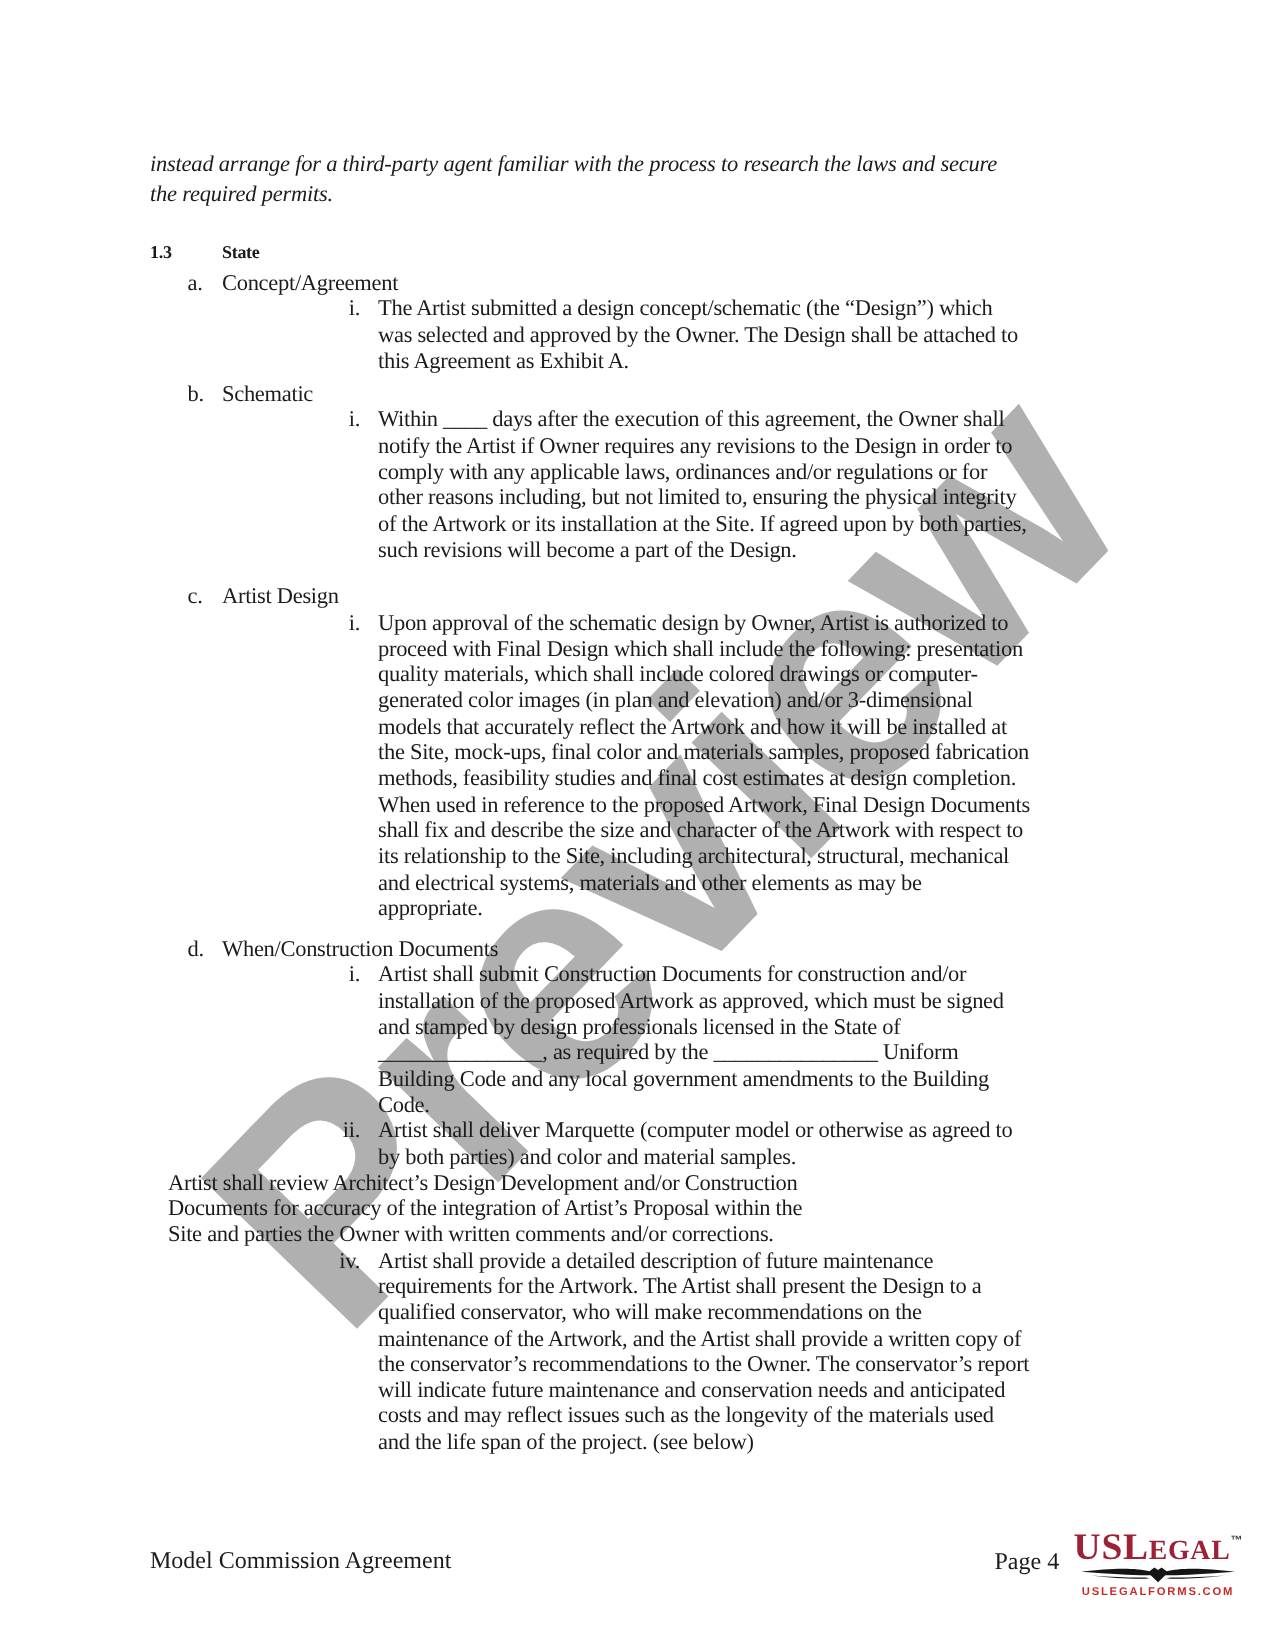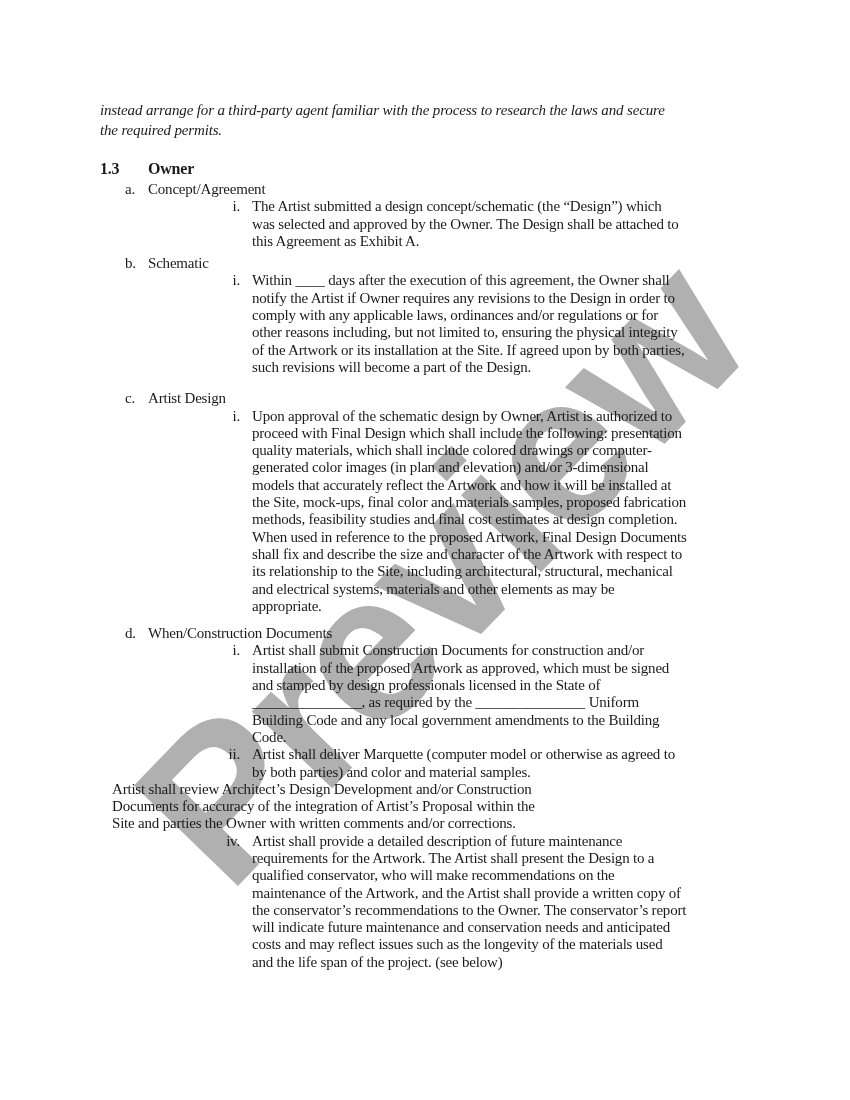--- a/index.html
+++ b/index.html
@@ -41,21 +41,21 @@
     margin:0;
     font-style:italic;
     font-size:15px;
     line-height:19.5px;
     letter-spacing:-0.15px;
     white-space:pre-line;
   }
   .section-heading {
     margin-top:19px;
     font-weight:bold;
-    font-size:16px;
+    font-size:12px;
     line-height:19px;
     display:flex;
   }
   .sec-num { display:inline-block; width:48px; }
   .letter-row {
     display:flex;
     padding-left:25px;
     line-height:17.3px;
   }
   .letter { display:inline-block; width:23px; }
@@ -114,21 +114,21 @@
 
   <div class="watermark">Preview</div>
 
   <div class="content">
 
     <p class="intro">instead arrange for a third-party agent familiar with the process to research the laws and secure
 the required permits.</p>
 
     <div class="section-heading">
       <span class="sec-num">1.3</span>
-      <span>Owner</span>
+      <span>State</span>
     </div>
 
     <div class="letter-row mt-a">
       <span class="letter">a.</span>
       <span>Concept/Agreement</span>
     </div>
     <div class="roman-row">
       <span class="roman">i.</span>
       <div class="roman-text">The Artist submitted a design concept/schematic (the “Design”) which
 was selected and approved by the Owner.  The Design shall be attached to
@@ -199,14 +199,30 @@
 qualified conservator, who will make recommendations on the
 maintenance of the Artwork, and the Artist shall provide a written copy of
 the conservator’s recommendations to the Owner. The conservator’s report
 will indicate future maintenance and conservation needs and anticipated
 costs and may reflect issues such as the longevity of the materials used
 and the life span of the project.  (see below)</div>
     </div>
 
   </div>
 
+  <div class="footer">
+    <span class="footer-title">Model Commission Agreement</span>
+    <span class="page-label">Page 4</span>
+
+    <div class="logo">
+      <div class="logo-wordmark" style="color:#9d2235;">
+        <span class="logo-big">USL</span><span class="logo-small">EGAL</span><span class="logo-tm">™</span>
+      </div>
+      <svg class="eagle" viewBox="0 0 130 16" xmlns="http://www.w3.org/2000/svg">
+        <path d="M2 6 C28 2.5 48 3 58 5.5 L62 2.5 L65 4.5 L68 2.5 L72 5.5 C82 3 102 2.5 128 6 C102 8 84 9 71 8.8 L65 14.5 L59 8.8 C46 9 28 8 2 6 Z" fill="#151515"></path>
+        <path d="M10 9 C30 10.5 45 10.8 55 10.6 L58 11.5 C45 12 30 11.5 10 9 Z" fill="#151515"></path>
+        <path d="M120 9 C100 10.5 85 10.8 75 10.6 L72 11.5 C85 12 100 11.5 120 9 Z" fill="#151515"></path>
+      </svg>
+      <div class="logo-tagline" style="color:#cb2a2a;">USLEGALFORMS.COM</div>
+    </div>
+  </div>
 
 </div>
 
 </body></html>

